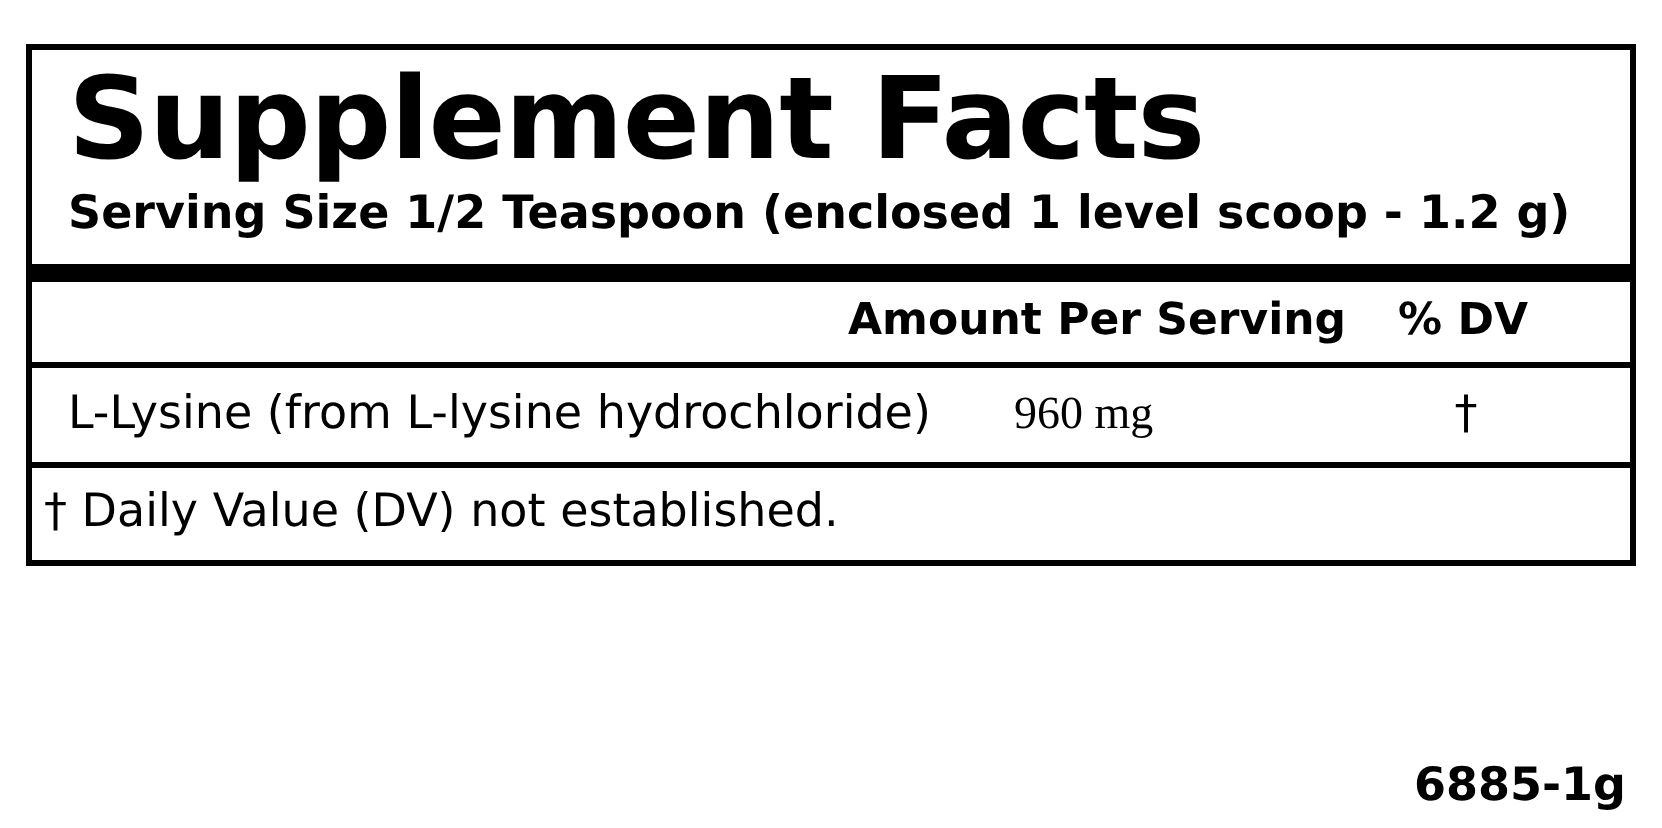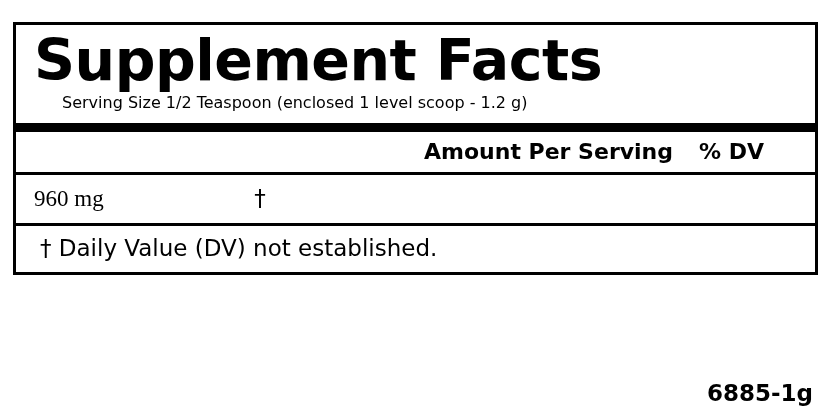--- a/index.html
+++ b/index.html
@@ -30,25 +30,24 @@
     font-size: 57px;
     font-weight: 700;
     line-height: 1.02;
     letter-spacing: -0.5px;
     white-space: nowrap;
   }
   .serving-row {
     padding: 2px 18px 10px 18px;
   }
   .serving {
-    font-size: 16px;
-    font-weight: 400;
+    font-size: 23px;
+    font-weight: 700;
     line-height: 1.25;
     white-space: nowrap;
-    margin-left: 28px;
   }
   .rule-thick {
     height: 9px;
     background: #000000;
     width: 100%;
   }
   .rule-thin {
     height: 3px;
     background: #000000;
     width: 100%;
@@ -87,21 +86,21 @@
     width: 180px;
     text-align: left;
     font-family: Liberation Serif, serif;
   }
   .nutrient-dv {
     width: 92px;
     text-align: center;
     padding-right: 18px;
   }
   .footnote-row {
-    padding: 9px 18px 11px 24px;
+    padding: 9px 18px 11px 6px;
     font-size: 23px;
     font-weight: 400;
     white-space: nowrap;
   }
   .code {
     position: absolute;
     right: 18px;
     bottom: 8px;
     font-size: 23px;
     font-weight: 700;
@@ -125,20 +124,21 @@
 
   <div class="head-row">
     <div class="head-spacer"></div>
     <div class="head-amount">Amount Per Serving</div>
     <div class="head-dv">% DV</div>
   </div>
 
   <div class="rule-thin"></div>
 
   <div class="nutrient-row">
+    <div class="nutrient-name">L-Lysine (from L-lysine hydrochloride)</div>
     <div class="nutrient-amount">960 mg</div>
     <div class="nutrient-dv">†</div>
   </div>
 
   <div class="rule-thin"></div>
 
   <div class="footnote-row">
     <span>† Daily Value (DV) not established.</span>
   </div>
 

